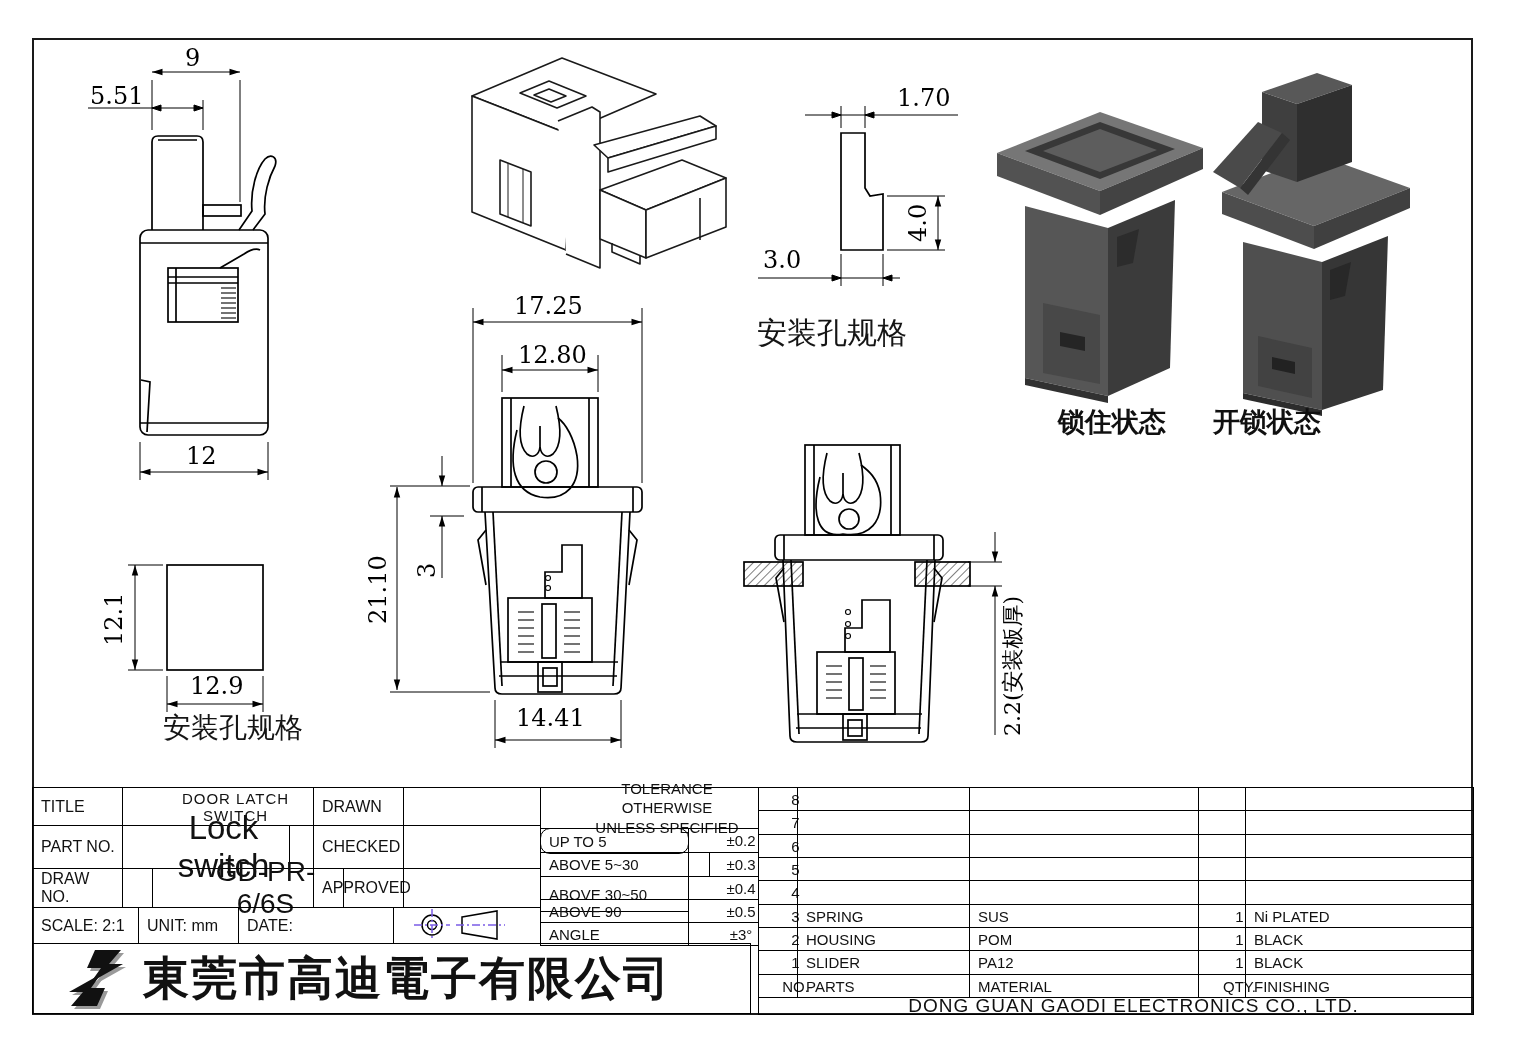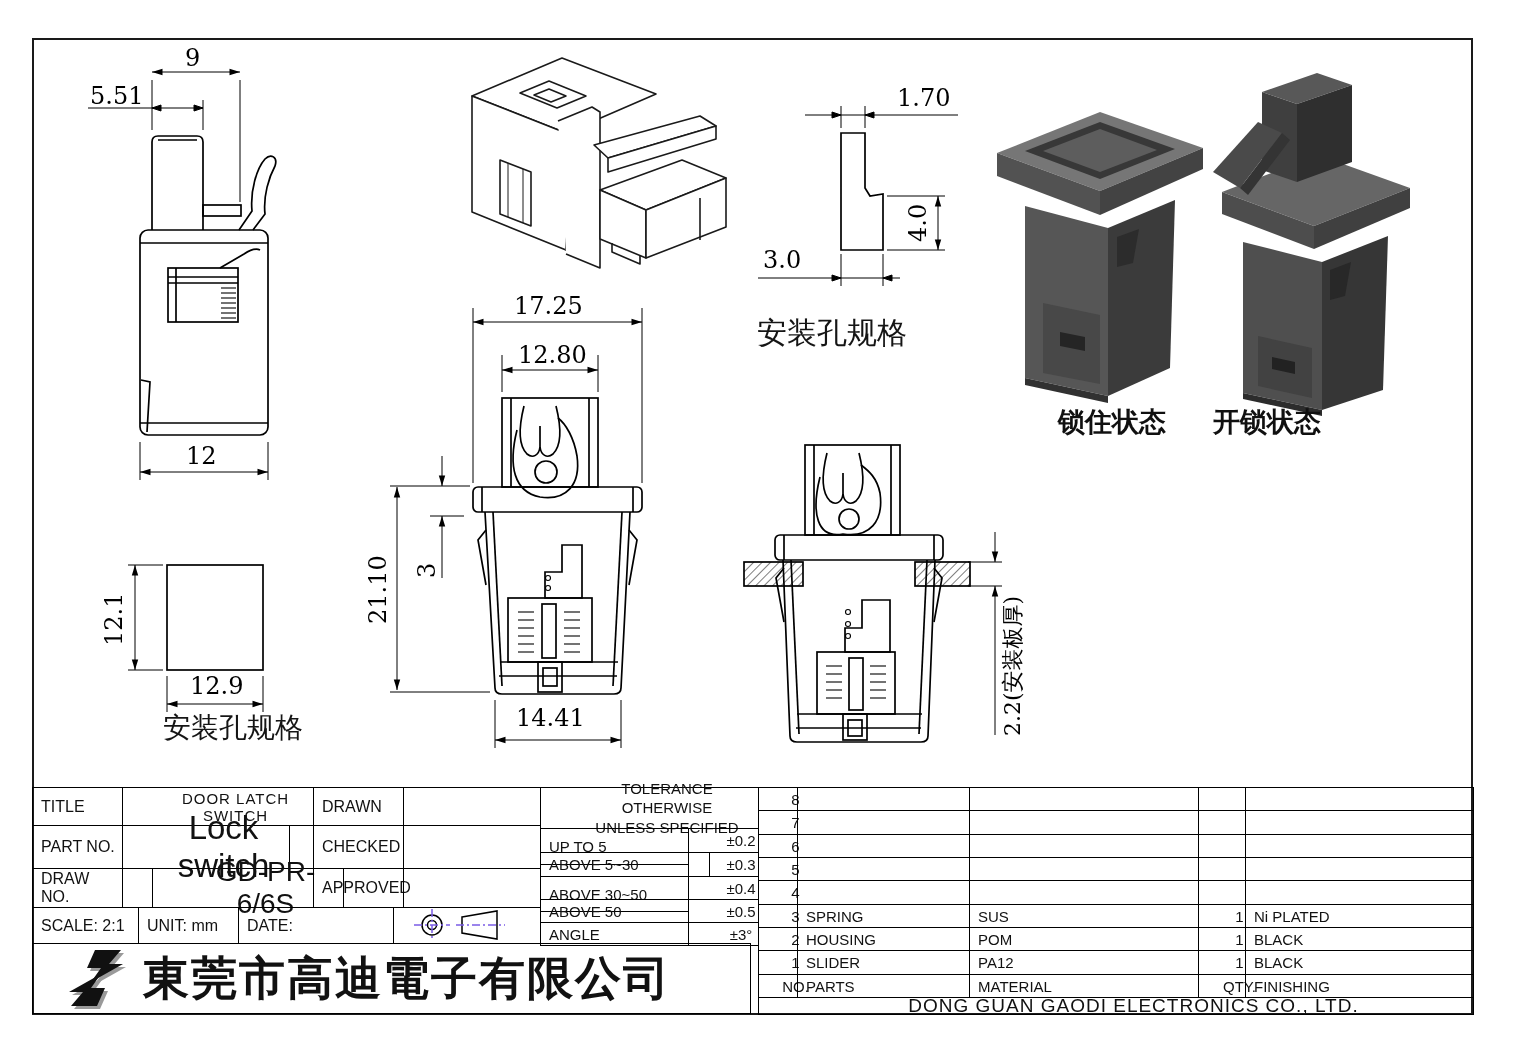--- a/index.html
+++ b/index.html
@@ -327,27 +327,27 @@
         <path d="M32,59 L6,59 L18,45 L4,45 L36,27 L26,41 L40,41 Z"></path>
       </g>
     </svg>
     <span class="company-cn">東莞市高迪電子有限公司</span>
   </div>
 
   <div class="cell ctr thead" style="left:540px;top:787px;width:219px;height:42px;">
     <div>TOLERANCE OTHERWISE</div>
     <div>UNLESS SPECIFIED</div>
   </div>
-  <div class="cell pad pcell" style="left:540px;top:828px;width:149px;height:37px;">UP TO 5</div>
+  <div class="cell pad pcell" style="left:540px;top:828px;width:149px;height:26px;border-radius:10px;">UP TO 5</div>
   <div class="cell ctr pcell" style="left:688px;top:828px;width:71px;height:25px;">±0.2</div>
   <div class="cell pad pcell" style="left:540px;top:852px;width:170px;height:25px;text-align:center;">ABOVE 5~30</div>
   <div class="cell ctr pcell" style="left:688px;top:852px;width:71px;height:25px;">±0.3</div>
   <div class="cell pad pcell" style="left:540px;top:876px;width:149px;height:36px;">ABOVE 30~50</div>
   <div class="cell ctr pcell" style="left:688px;top:876px;width:71px;height:24px;">±0.4</div>
-  <div class="cell pad pcell" style="left:540px;top:899px;width:149px;height:24px;">ABOVE 50</div>
+  <div class="cell pad pcell" style="left:540px;top:899px;width:149px;height:24px;">ABOVE 90</div>
   <div class="cell ctr pcell" style="left:688px;top:899px;width:71px;height:24px;">±0.5</div>
   <div class="cell pad pcell" style="left:540px;top:922px;width:149px;height:24px;">ANGLE</div>
   <div class="cell ctr pcell" style="left:688px;top:922px;width:71px;height:24px;">±3°</div>
 
   <div class="cell ctr pcell" style="left:758px;top:787px;width:40px;height:24px;">8</div>
   <div class="cell pad pcell" style="left:797px;top:787px;width:173px;height:24px;"></div>
   <div class="cell pad pcell" style="left:969px;top:787px;width:230px;height:24px;"></div>
   <div class="cell ctr pcell" style="left:1198px;top:787px;width:48px;height:24px;"></div>
   <div class="cell pad pcell" style="left:1245px;top:787px;width:229px;height:24px;"></div>
 

